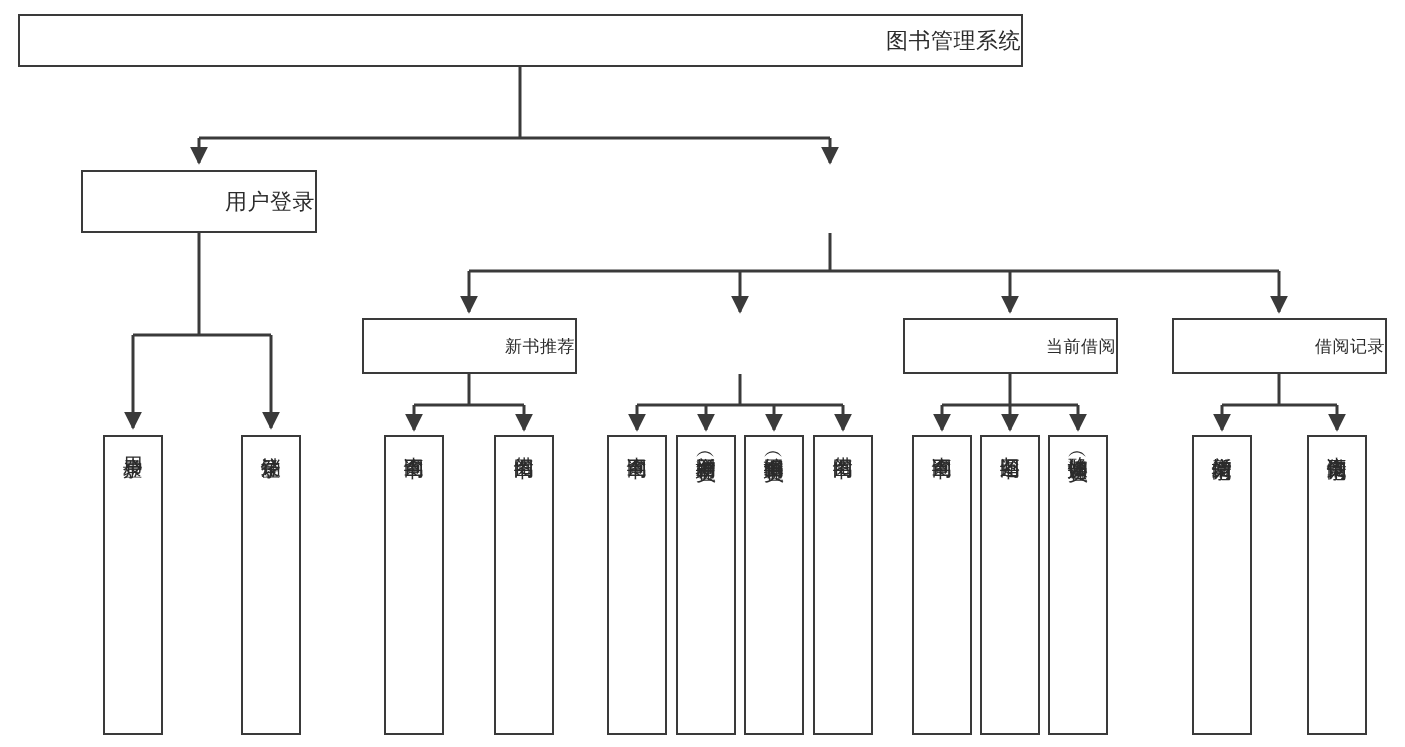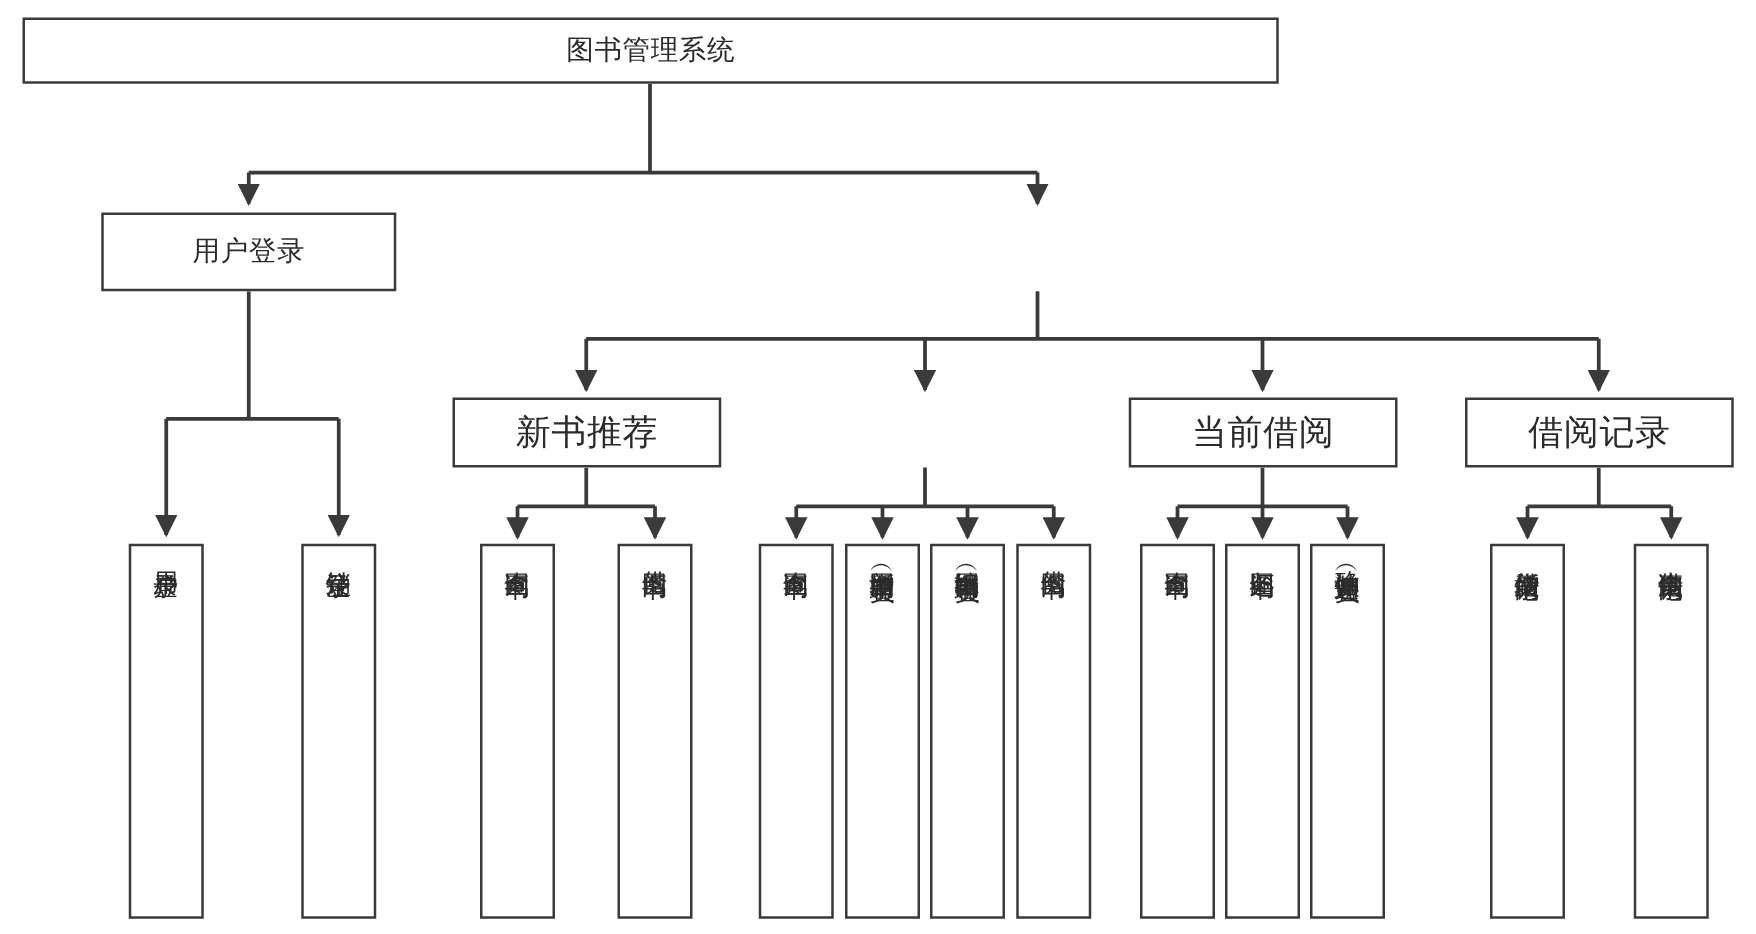--- a/index.html
+++ b/index.html
@@ -25,21 +25,21 @@
     height: 747px;
     pointer-events: none;
   }
   .node {
     position: absolute;
     box-sizing: border-box;
     border: 2px solid #3a3a3a;
     background: #ffffff;
     display: flex;
     align-items: center;
-    justify-content: center;
+    justify-content: flex-end;
     color: #2b2b2b;
   }
   .node .label {
     font-size: 21px;
     line-height: 1.0;
     letter-spacing: 0.5px;
     white-space: nowrap;
   }
   .node.leaf {
     align-items: flex-start;
@@ -50,21 +50,21 @@
     writing-mode: vertical-rl;
     text-orientation: upright;
     font-size: 20px;
     line-height: 1.12;
     letter-spacing: 1px;
     white-space: nowrap;
     display: block;
   }
   .node.root .label { font-size: 22px; }
   .node.l1 .label  { font-size: 22px; }
-  .node.l2 .label  { font-size: 28px; }
+  .node.l2 .label  { font-size: 17px; }
   .watermark {
     position: absolute;
     color: #c9c9c9;
     font-size: 17px;
     white-space: nowrap;
     letter-spacing: 0.5px;
   }
 </style>
 </head>
 <body>

